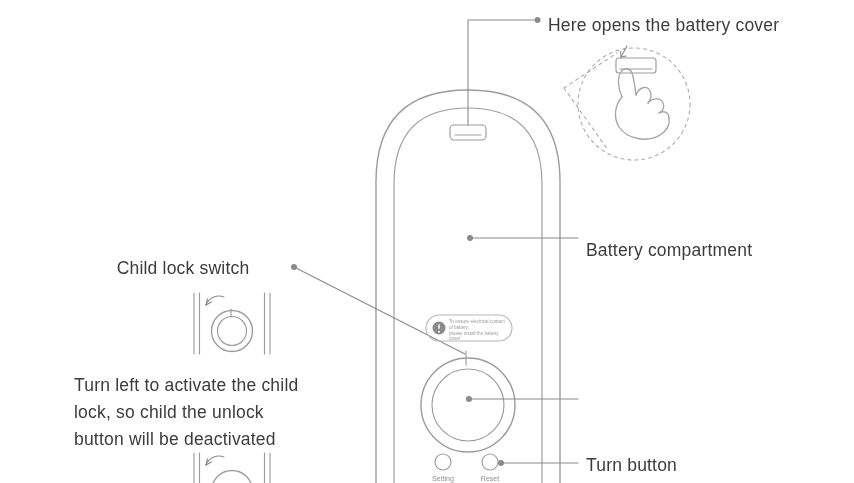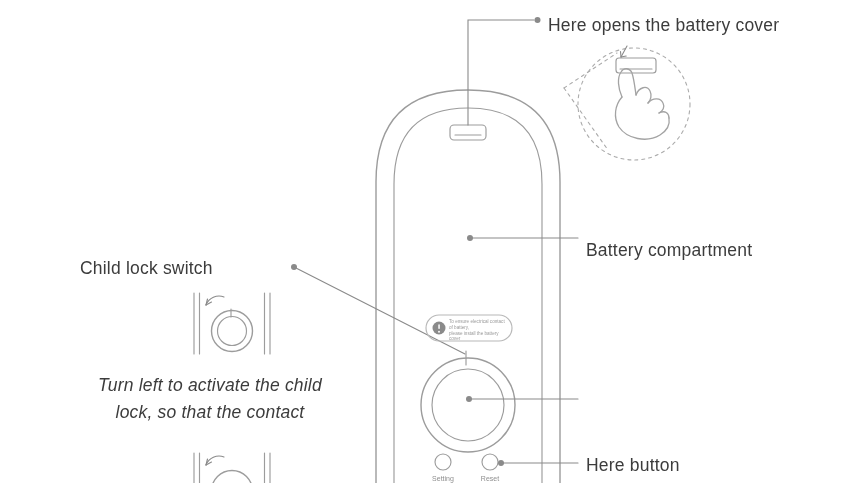--- a/index.html
+++ b/index.html
@@ -11,24 +11,24 @@
   html,body{margin:0;padding:0;background:#fff;}
   .canvas{
     position:relative;width:854px;height:483px;background:#ffffff;
     overflow:hidden;font-family:"Liberation Sans",sans-serif;color:var(--text);margin-left:18px;
   }
   .canvas svg{position:absolute;left:0;top:0;}
   .label{
     position:absolute;font-size:17.5px;line-height:20px;
     color:var(--text);white-space:nowrap;letter-spacing:.2px;
   }
-  .label.right-align{text-align:left;}
+  .label.right-align{text-align:center;}
   .note{
-    position:absolute;left:56px;top:372px;width:272px;text-align:center;
-    font-size:17.5px;line-height:27px;color:var(--text);letter-spacing:.2px;font-style:italic;
+    position:absolute;left:56px;top:372px;width:272px;text-align:left;
+    font-size:17.5px;line-height:27px;color:var(--text);letter-spacing:.2px;
   }
   .sticker-text{
     position:absolute;left:431px;top:319px;width:60px;
     font-size:4.6px;line-height:5.8px;color:var(--faint);letter-spacing:0;
   }
   .tiny-label{
     position:absolute;width:40px;text-align:center;
     font-size:7px;line-height:9px;color:#8f8f8f;
   }
   
@@ -158,26 +158,27 @@
   </svg>
 
   <div class="label" style="left:530px;top:15px">Here opens the battery cover</div>
 
   <div class="label" style="left:568px;top:240px">Battery compartment</div>
 
   <div class="label right-align" style="left:62px;top:258px;width:206px">Child lock switch</div>
 
   <div class="note">
     <div>Turn left to activate the child</div>
-    <div>lock, so that the contact</div>
+    <div>lock, so child the unlock</div>
+    <div>button will be deactivated</div>
   </div>
 
 
 
-  <div class="label" style="left:568px;top:455px">Here button</div>
+  <div class="label" style="left:568px;top:455px">Turn button</div>
 
   <div class="sticker-text">
     <div>To ensure electrical contact of battery,</div>
     <div>please install the battery cover</div>
   </div>
 
   <div class="tiny-label" style="left:405px;top:474px">Setting</div>
   <div class="tiny-label" style="left:452px;top:474px">Reset</div>
 
 </div>

